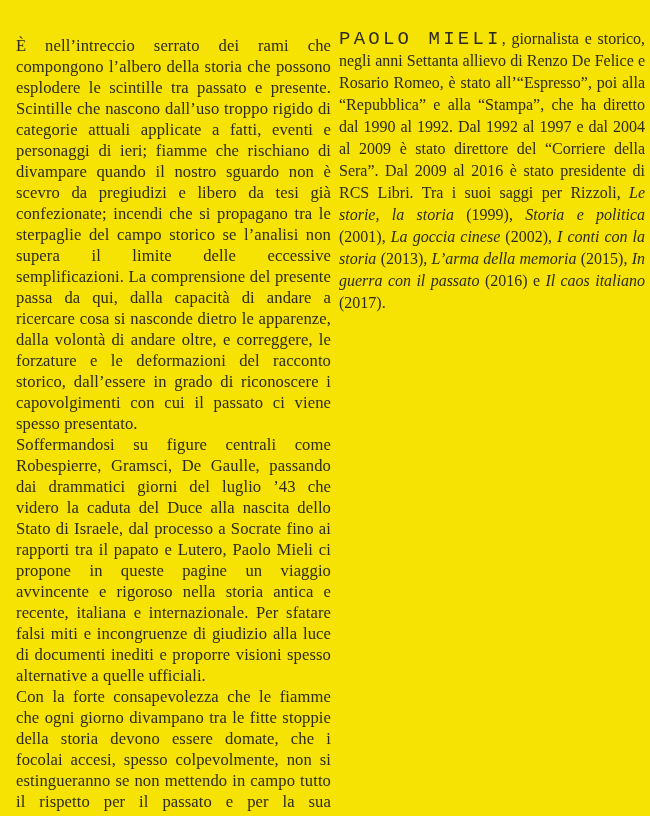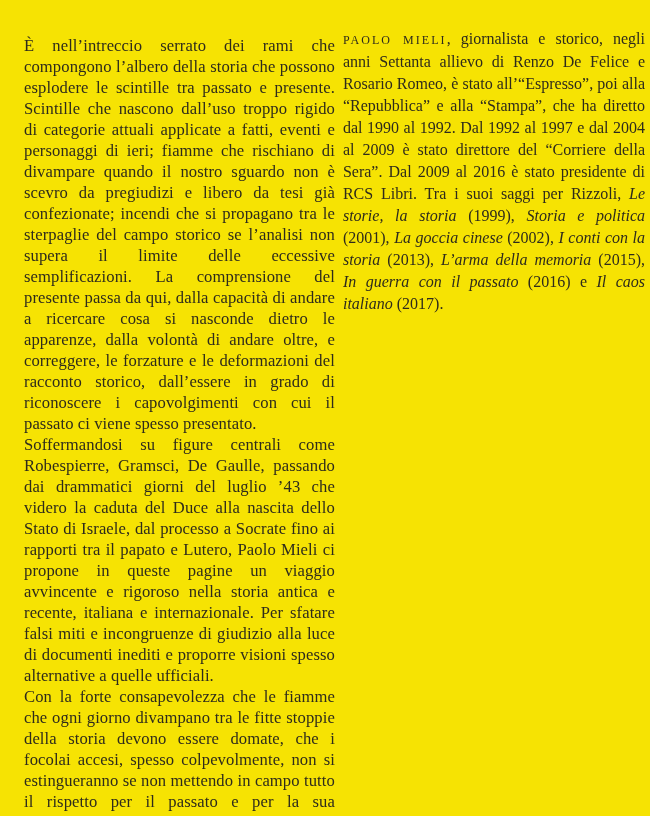--- a/index.html
+++ b/index.html
@@ -16,21 +16,21 @@
       radial-gradient(ellipse 300px 160px at 100% 2%, rgba(190,150,0,0.10), rgba(190,150,0,0) 65%),
       linear-gradient(90deg, #f2dc04 0%, #f7e505 7%, #f6e303 72%, #eda04 100%, #eed504 100%);
     background-color: #f6e303;
     font-family: "Liberation Serif", "DejaVu Serif", serif;
     color: #2e2b1c;
   }
   .page {
     box-sizing: border-box;
     width: 650px;
     height: 660px;
-    padding: 26px 5px 0 24px;
+    padding: 26px 5px 0 16px;
     display: flex;
   }
   .col {
     text-align: justify;
     hyphens: auto;
     -webkit-hyphens: auto;
   }
   .col-left {
     width: 315px;
     padding-top: 9px;
@@ -48,22 +48,23 @@
   .col-right {
     width: 306px;
     padding-top: 2px;
     font-size: 16px;
     line-height: 22px;
   }
   .col-right p {
     margin: 0;
   }
   .author-name {
-    font-size: 12px;
+    font-size: 19px;
     letter-spacing: 0.17em;
+    font-family: Liberation Mono, monospace;
   }
   .book-title {
     font-style: italic;
   }
 </style>
 </head>
 <body>
 
 <div class="page">
 

